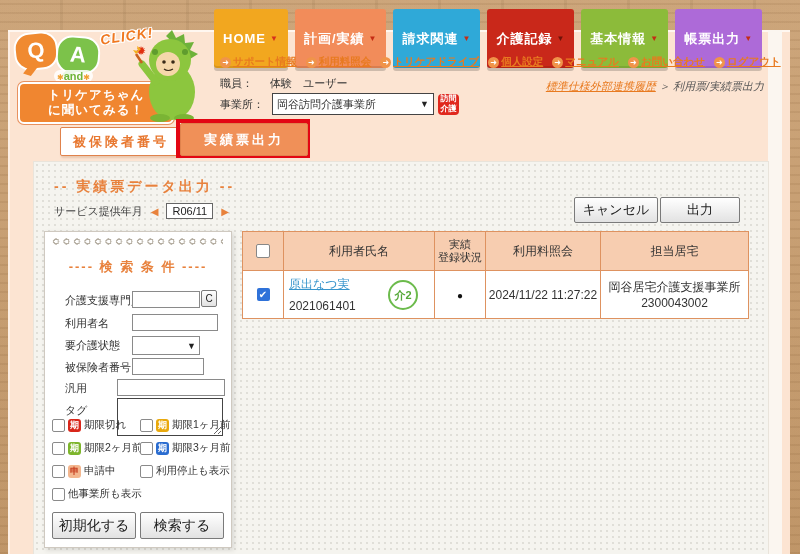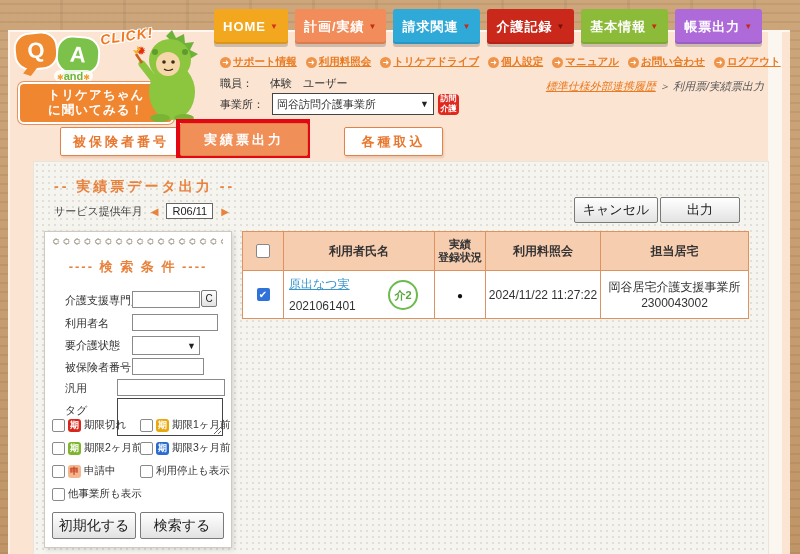--- a/index.html
+++ b/index.html
@@ -31,21 +31,21 @@
   .spark{position:absolute;left:128px;top:18px;color:#e03010;font-size:12px;}
   .and-row{position:absolute;left:46px;top:44px;font-size:11px;font-weight:bold;color:#6fb53a;
     background:rgba(255,255,255,.85);border-radius:7px;padding:0 3px;}
   .and-row .star{color:#f0a030;font-size:8px;}
   .banner{position:absolute;left:10px;top:56px;width:152px;height:38px;background:#f08630;border-radius:6px;
     border:2px solid #fff;box-shadow:0 0 0 1px #e8915e;color:#fff;font-weight:bold;font-size:12.5px;
     display:flex;flex-direction:column;align-items:center;justify-content:center;line-height:15px;letter-spacing:1px;}
   .mascot{position:absolute;right:2px;top:4px;}
   
   .nav{position:absolute;left:214px;top:9px;display:flex;gap:7px;}
-  .nav-btn{height:27px;padding:4px 9px;border-radius:3px;color:#fff;font-weight:bold;font-size:13px;
+  .nav-btn{height:27px;padding:16px 9px;border-radius:3px;color:#fff;font-weight:bold;font-size:13px;
     letter-spacing:1px;display:flex;align-items:center;gap:4px;cursor:pointer;
     box-shadow:0 3px 0 rgba(0,0,0,.18), inset 0 -2px 0 rgba(0,0,0,.10);}
   .nav-btn .caret{font-size:8px;}
   
   .qlinks{position:absolute;left:220px;top:55px;display:flex;gap:9px;white-space:nowrap;}
   .qlink{display:flex;align-items:center;gap:2px;font-size:10.5px;font-weight:bold;color:#e87a20;cursor:pointer;}
   .qlink .qtext{text-decoration:underline;}
   .qicon{width:11px;height:11px;border-radius:50%;background:#f0944a;color:#fff;font-size:8px;line-height:11px;
     text-align:center;flex:0 0 auto;}
   .staff-row{position:absolute;left:220px;top:76px;font-size:11px;color:#333;}
@@ -94,21 +94,21 @@
   .cb-row{position:absolute;display:flex;align-items:center;gap:3px;font-size:10.5px;color:#333;}
   .cb{width:11px;height:11px;border:1px solid #8a8a8a;border-radius:2px;background:#fff;flex:0 0 auto;cursor:pointer;}
   .badge{width:13px;height:13px;border-radius:3px;font-size:9px;font-weight:bold;display:flex;align-items:center;
     justify-content:center;flex:0 0 auto;}
   .badge:empty{display:none;}
   .reset-btn{position:absolute;left:7px;top:280px;width:82px;height:25px;font-size:14px;}
   .find-btn{position:absolute;left:95px;top:280px;width:82px;height:25px;font-size:14px;}
   
   .result-table{position:absolute;left:242px;top:231px;border-collapse:collapse;}
   .result-table th,.result-table td{border:1px solid #de9260;font-size:12px;color:#333;text-align:center;}
-  .result-table th{background:#f7cdb0;font-weight:bold;height:36px;}
+  .result-table th{background:#f7cdb0;font-weight:normal;height:36px;}
   .result-table td{background:#fff;height:45px;}
   .col-check{width:38px;}.col-name{width:148px;}.col-status{width:48px;}.col-dt{width:112px;}.col-office{width:145px;}
   .hd-2line{font-size:11px;line-height:13px;}
   .cb-blue{width:13px;height:13px;background:#2f72d9;border-radius:2px;color:#fff;font-size:10px;line-height:13px;
     text-align:center;margin:0 auto;cursor:pointer;}
   .cb-white{width:12px;height:12px;background:#fff;border:1px solid #888;border-radius:2px;margin:0 auto;cursor:pointer;}
   .name-cell{position:relative;text-align:left;}
   .user-link{position:absolute;left:5px;top:5px;font-size:12px;color:#3895cc;text-decoration:underline;cursor:pointer;}
   .user-id{position:absolute;left:5px;bottom:5px;font-size:12px;color:#333;}
   .care-circle{position:absolute;right:16px;top:9px;width:26px;height:26px;border:2px solid #6cbb4c;border-radius:50%;
@@ -233,21 +233,20 @@
     <div class="office-badge">
       <span>訪問</span>
       <span>介護</span>
     </div>
   </div>
 
   <div class="tab tab1">被保険者番号</div>
   <div class="red-box">
     <div class="tab">実績票出力</div>
   </div>
-  <div class="tab tab3">各種取込</div>
 
   <div class="page-title">-- 実績票データ出力 --</div>
   <div class="period-row">
     <span>サービス提供年月</span>
     <span class="arrow">◀</span>
     <span class="period-box">R06/11</span>
     <span class="arrow">▶</span>
   </div>
   <div class="btn output-btn">出力</div>
   <div class="btn cancel-btn">キャンセル</div>

